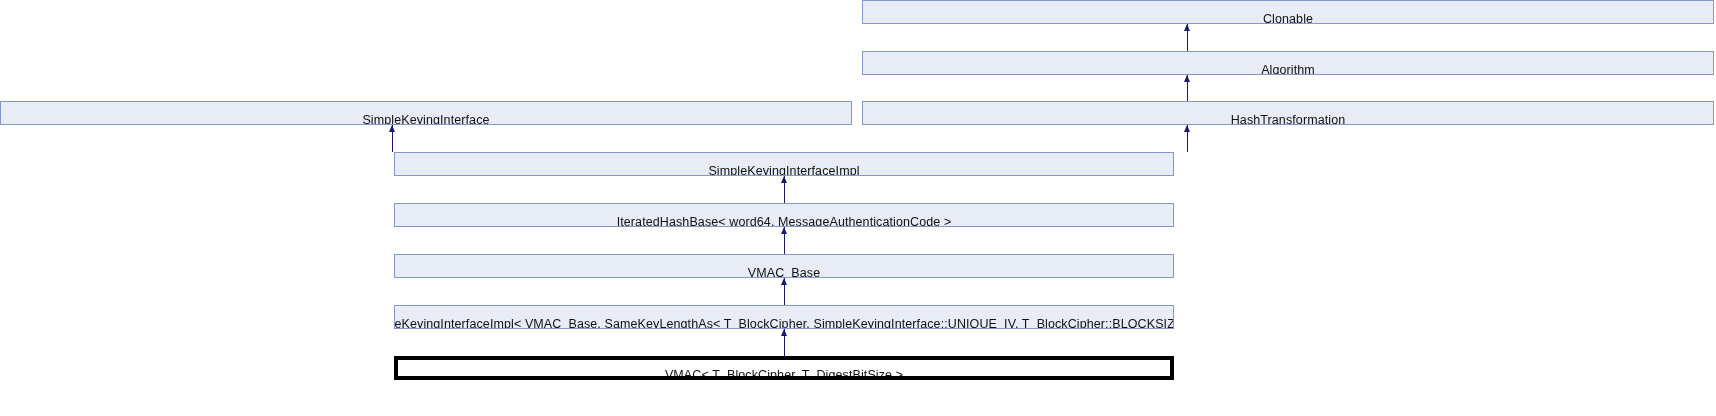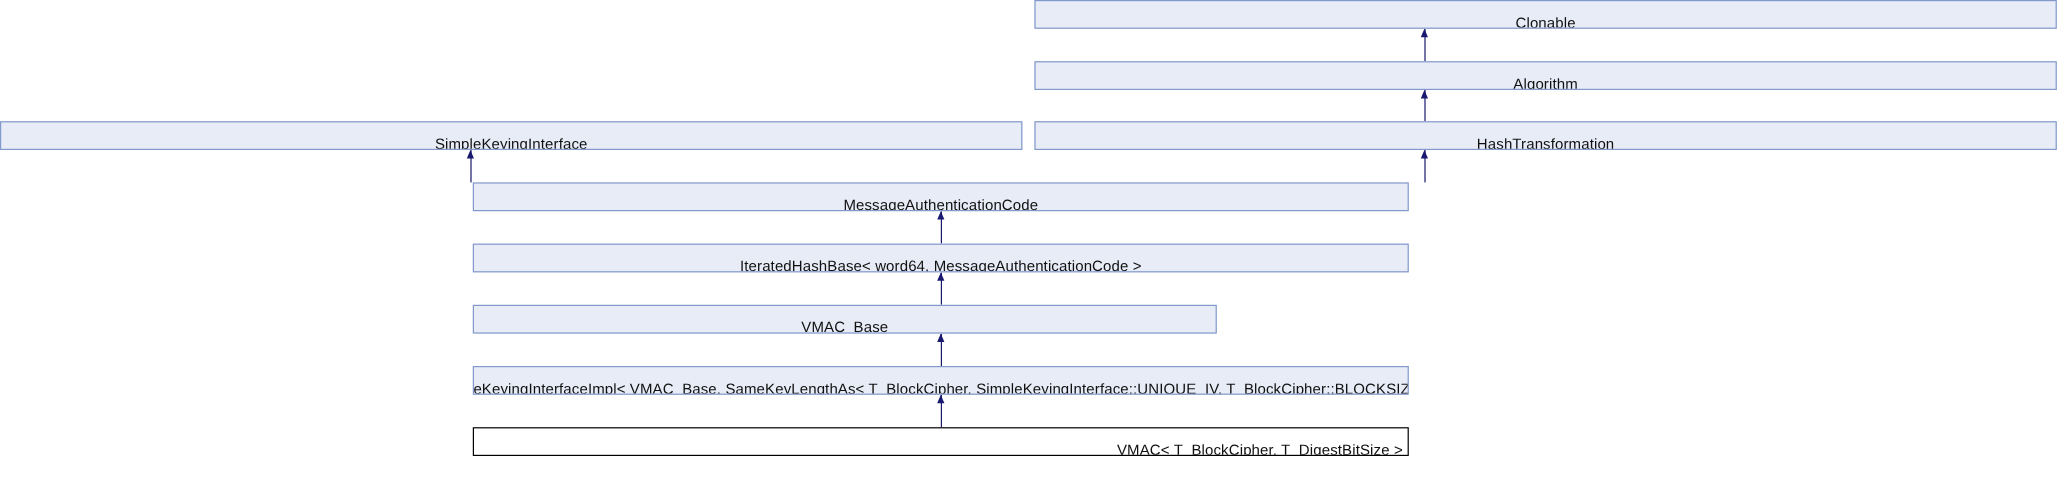--- a/index.html
+++ b/index.html
@@ -26,22 +26,21 @@
     align-items: center;
     justify-content: center;
     font-size: 12.5px;
     color: #101010;
     line-height: 1;
     white-space: nowrap;
     overflow: hidden;
   }
   .node.leaf {
     background: #ffffff;
-    border: 1px solid #404040;
-    justify-content: flex-end;
+    border: 4px solid #404040;
   }
   .node-label {
     display: block;
     padding: 0 4px;
     letter-spacing: 0.1px;
     margin-top: 14px;
   }
   .edge {
     position: absolute;
     background: #191970;
@@ -82,26 +81,26 @@
     <div class="node" style="left: 0px; top: 101px; width: 852px; height: 24px; background: rgb(232, 236, 247); border-color: rgb(131, 153, 203); color: rgb(16, 16, 16);">
       <span class="node-label">SimpleKeyingInterface</span>
     </div>
     <div class="node" style="left: 862px; top: 51px; width: 852px; height: 24px; background: rgb(232, 236, 247); border-color: rgb(131, 153, 203); color: rgb(16, 16, 16);">
       <span class="node-label">Algorithm</span>
     </div>
     <div class="node" style="left: 862px; top: 101px; width: 852px; height: 24px; background: rgb(232, 236, 247); border-color: rgb(131, 153, 203); color: rgb(16, 16, 16);">
       <span class="node-label">HashTransformation</span>
     </div>
     <div class="node" style="left: 394px; top: 152px; width: 780px; height: 24px; background: rgb(232, 236, 247); border-color: rgb(131, 153, 203); color: rgb(16, 16, 16);">
-      <span class="node-label">MessageAuthenticationCode</span>
+      <span class="node-label">SimpleKeyingInterfaceImpl</span>
     </div>
     <div class="node" style="left: 394px; top: 203px; width: 780px; height: 24px; background: rgb(232, 236, 247); border-color: rgb(131, 153, 203); color: rgb(16, 16, 16);">
       <span class="node-label">IteratedHashBase&lt; word64, MessageAuthenticationCode &gt;</span>
     </div>
-    <div class="node" style="left: 394px; top: 254px; width: 620px; height: 24px; background: rgb(232, 236, 247); border-color: rgb(131, 153, 203); color: rgb(16, 16, 16);">
+    <div class="node" style="left: 394px; top: 254px; width: 780px; height: 24px; background: rgb(232, 236, 247); border-color: rgb(131, 153, 203); color: rgb(16, 16, 16);">
       <span class="node-label">VMAC_Base</span>
     </div>
     <div class="node" style="left: 394px; top: 305px; width: 780px; height: 24px; background: rgb(232, 236, 247); border-color: rgb(131, 153, 203); color: rgb(16, 16, 16);">
       <span class="node-label">SimpleKeyingInterfaceImpl&lt; VMAC_Base, SameKeyLengthAs&lt; T_BlockCipher, SimpleKeyingInterface::UNIQUE_IV, T_BlockCipher::BLOCKSIZE &gt; &gt;</span>
     </div>
     <div class="node leaf" style="left: 394px; top: 356px; width: 780px; height: 24px; background: rgb(255, 255, 255); border-color: rgb(0, 0, 0); color: rgb(16, 16, 16);">
       <span class="node-label">VMAC&lt; T_BlockCipher, T_DigestBitSize &gt;</span>
     </div>
   </div>
 

